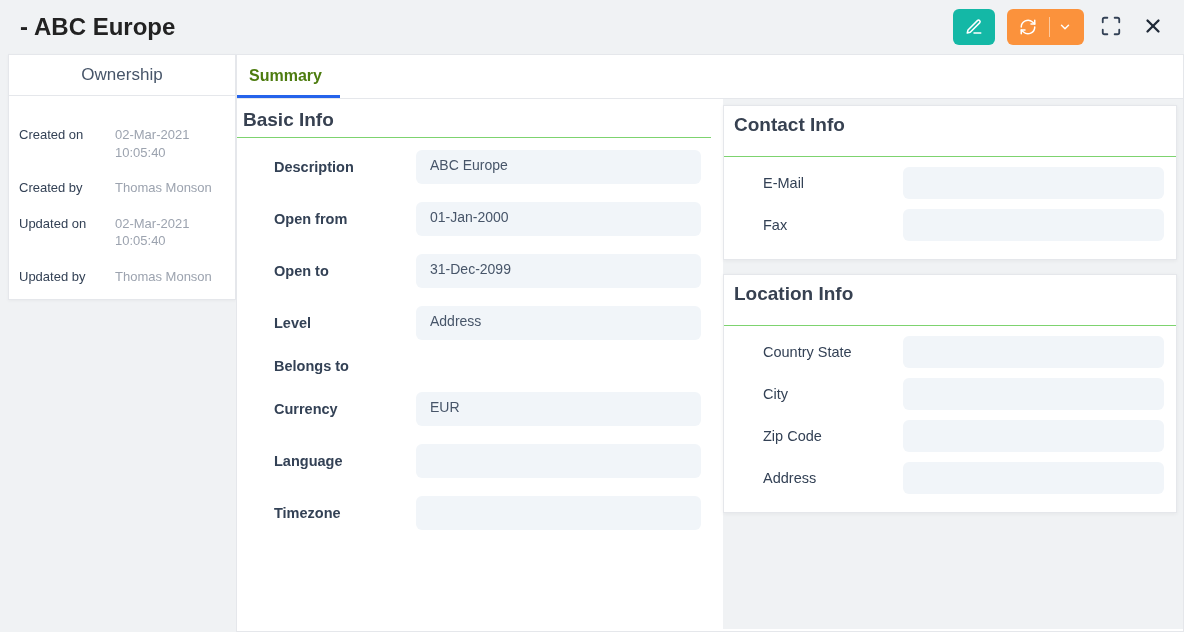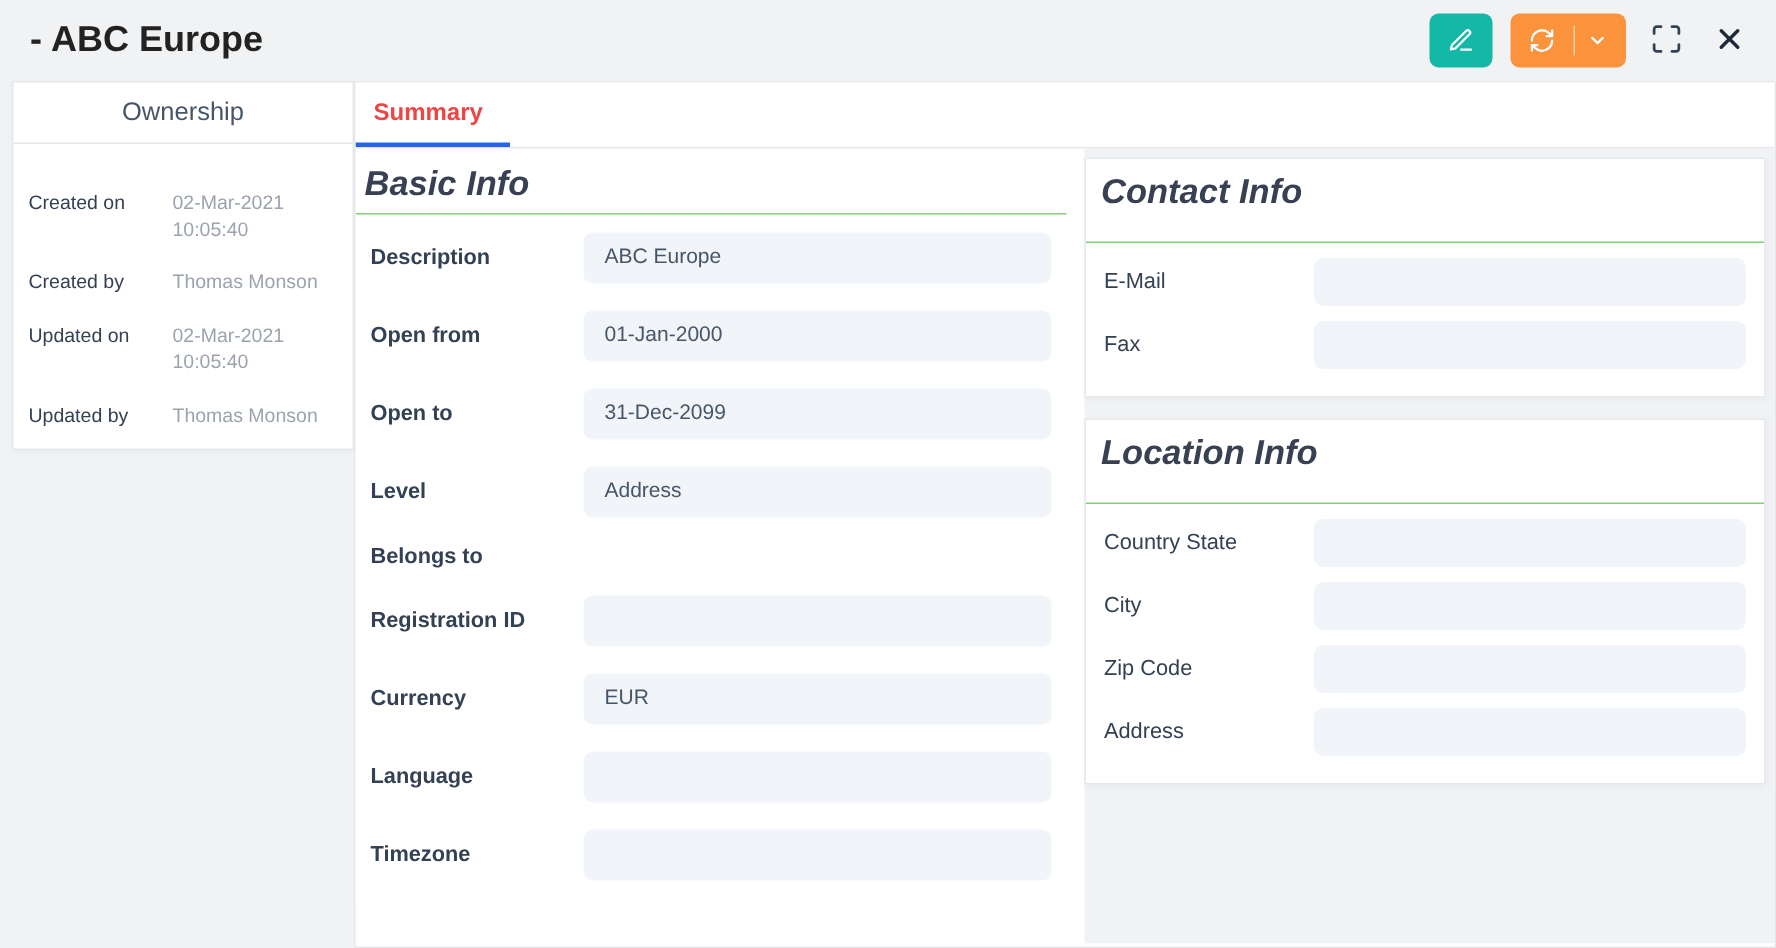--- a/index.html
+++ b/index.html
@@ -81,21 +81,21 @@
   }
   .tabs {
     display: flex;
     border-bottom: 1px solid #e5e7eb;
     background: #fff;
   }
   .tab {
     padding: 12px 18px 10px 12px;
     font-size: 16px;
     font-weight: 600;
-    color: #ef4444;
+    color: #4d7c0f;
     border-bottom: 3px solid #2563eb;
     cursor: pointer;
   }
 
   .panels {
     display: flex;
     gap: 12px;
     padding: 0 0 0 0;
     height: calc(100% - 46px);
     overflow-y: auto;
@@ -107,39 +107,38 @@
     background: #f0f2f4;
     padding: 6px 6px 24px 0;
     display: flex;
     flex-direction: column;
     gap: 14px;
   }
   .section {
     background: #fff;
   }
   .section-head {
-    font-size: 23px;
+    font-size: 19px;
     font-weight: 700;
     color: #374151;
     padding: 4px 8px 6px 6px;
     border-bottom: 1px solid #7dd36f;
-    font-style: italic;
   }
   .section-body { padding: 8px 10px 4px 10px; }
 
   .col-right .section {
     border: 1px solid #e5e7eb;
     box-shadow: 0 1px 4px rgba(0,0,0,0.05);
   }
   .col-right .section-head { padding: 8px 8px 20px 10px; }
   .col-right .section-body { padding: 10px 12px 8px 12px; }
 
   .field-row { display: flex; align-items: center; margin-bottom: 10px; }
   .col-left .field-row { padding: 4px 0; }
-  .field-label { width: 142px; font-size: 14.5px; font-weight: 600; color: #334155; flex-shrink: 0; }
+  .field-label { width: 142px; font-size: 14.5px; font-weight: 600; color: #334155; flex-shrink: 0; margin-left: 27px; }
   .col-right .field-label { width: 140px; font-weight: 500; font-size: 14.5px; }
   .field-value {
     flex: 1;
     background: #f1f5f9;
     border-radius: 6px;
     min-height: 34px;
     padding: 7px 14px 7px 14px;
     font-size: 14px;
     color: #475569;
   }
@@ -248,24 +247,20 @@
               <div class="field-value">31-Dec-2099</div>
             </div>
             <div class="field-row">
               <div class="field-label">Level</div>
               <div class="field-value">Address</div>
             </div>
             <div class="field-row">
               <div class="field-label">Belongs to</div>
             </div>
             <div class="field-row">
-              <div class="field-label">Registration ID</div>
-              <div class="field-value"></div>
-            </div>
-            <div class="field-row">
               <div class="field-label">Currency</div>
               <div class="field-value">EUR</div>
             </div>
             <div class="field-row">
               <div class="field-label">Language</div>
               <div class="field-value"></div>
             </div>
             <div class="field-row">
               <div class="field-label">Timezone</div>
               <div class="field-value"></div>

